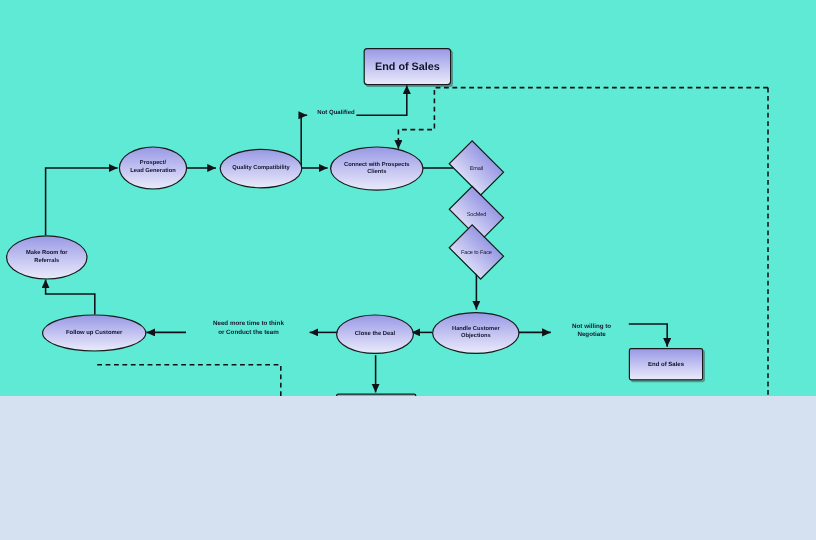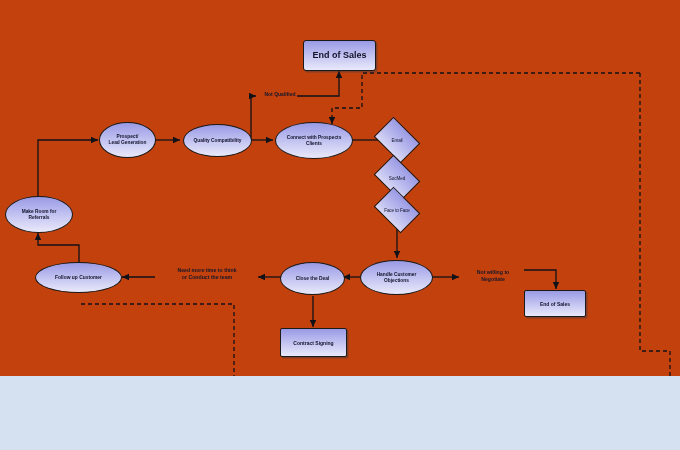--- a/index.html
+++ b/index.html
@@ -3,22 +3,22 @@
 <meta charset="utf-8">
 <style>
   html, body {
     margin: 0;
     padding: 0;
     background: #d5e0f0;
   }
   #canvas {
     position: relative;
     width: 680px;
-    height: 376px;
-    background: #c2410c;
+    height: 330px;
+    background: #5eead4;
     font-family: "Liberation Sans", sans-serif;
     overflow: hidden;
   }
   #svg-layer {
     position: absolute;
     left: 0; top: 0;
     width: 680px;
     height: 450px;
   }
   .node {

